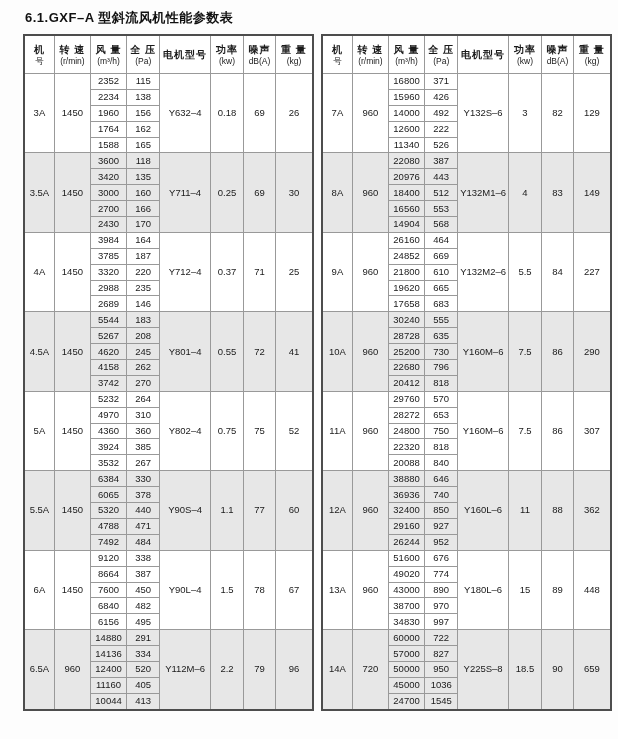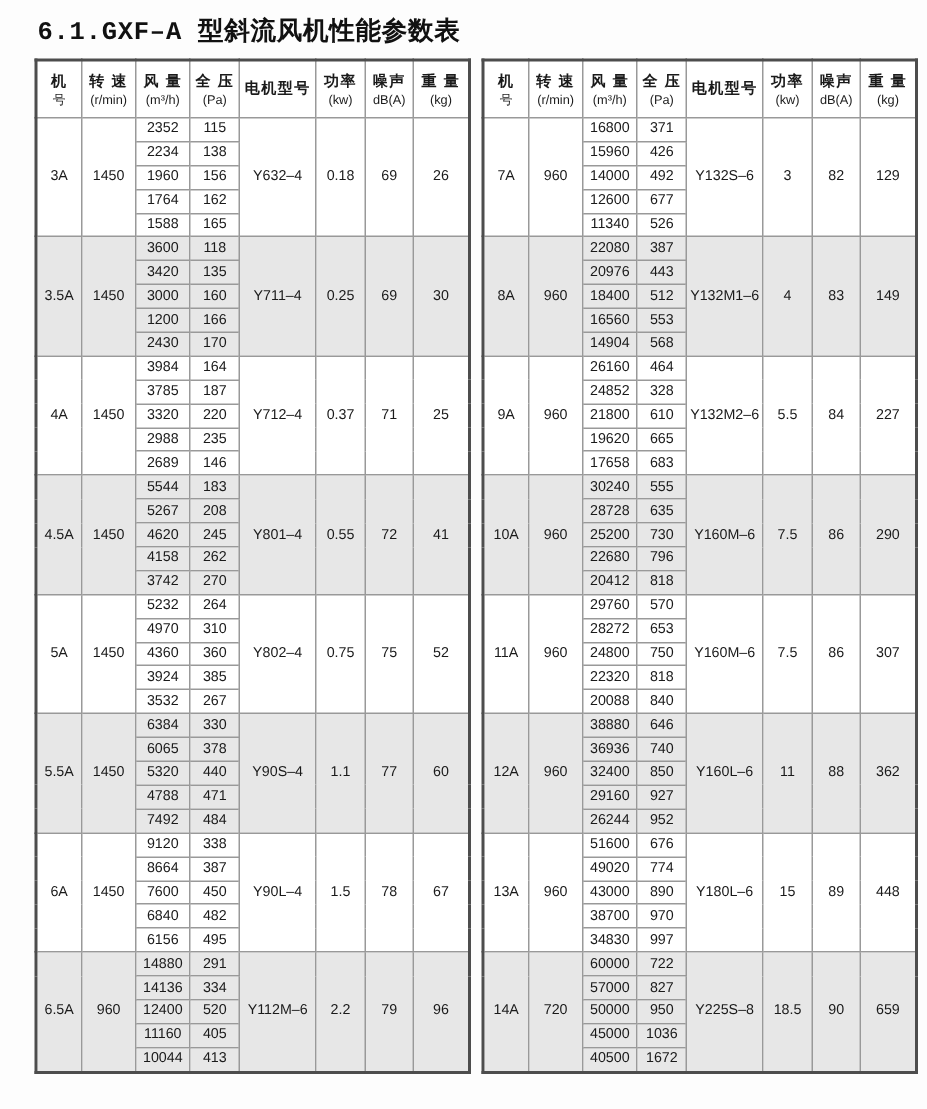--- a/index.html
+++ b/index.html
@@ -3,21 +3,21 @@
 <meta charset="utf-8">
 <style>
   html,body{margin:0;padding:0;}
   body{
     width:618px;height:739px;background:#fdfdfd;
     font-family:"Liberation Sans","DejaVu Sans",sans-serif;
     color:#1a1a1a;position:relative;overflow:hidden;
   }
   .page-title{
     margin:9px 0 7px 25px;
-    font-size:17px;font-weight:bold;letter-spacing:0.5px;color:#111;font-family:Liberation Mono, monospace;
+    font-size:13px;font-weight:bold;letter-spacing:0.5px;color:#111;
   }
   .tables-container{
     display:flex;gap:7px;margin:0 6px 0 23px;
   }
   table{
     border-collapse:collapse;table-layout:fixed;flex:1;
     border:2px solid var(--outer-border,#4d4d4d);
     background:#fff;
   }
   th,td{
@@ -113,21 +113,21 @@
         </tr>
         <tr class="shaded">
           <td>3420</td>
           <td>135</td>
         </tr>
         <tr class="shaded">
           <td>3000</td>
           <td>160</td>
         </tr>
         <tr class="shaded">
-          <td>1200</td>
+          <td>2700</td>
           <td>166</td>
         </tr>
         <tr class="shaded">
           <td>2430</td>
           <td>170</td>
         </tr>
         <tr>
           <td rowspan="5">4A</td>
           <td rowspan="5">1450</td>
           <td>3984</td>
@@ -335,21 +335,21 @@
         <tr>
           <td>15960</td>
           <td>426</td>
         </tr>
         <tr>
           <td>14000</td>
           <td>492</td>
         </tr>
         <tr>
           <td>12600</td>
-          <td>677</td>
+          <td>222</td>
         </tr>
         <tr>
           <td>11340</td>
           <td>526</td>
         </tr>
         <tr class="shaded">
           <td rowspan="5">8A</td>
           <td rowspan="5">960</td>
           <td>22080</td>
           <td>387</td>
@@ -379,21 +379,21 @@
           <td rowspan="5">960</td>
           <td>26160</td>
           <td>464</td>
           <td rowspan="5">Y132M2–6</td>
           <td rowspan="5">5.5</td>
           <td rowspan="5">84</td>
           <td rowspan="5">227</td>
         </tr>
         <tr>
           <td>24852</td>
-          <td>328</td>
+          <td>669</td>
         </tr>
         <tr>
           <td>21800</td>
           <td>610</td>
         </tr>
         <tr>
           <td>19620</td>
           <td>665</td>
         </tr>
         <tr>
@@ -520,18 +520,18 @@
         </tr>
         <tr class="shaded">
           <td>50000</td>
           <td>950</td>
         </tr>
         <tr class="shaded">
           <td>45000</td>
           <td>1036</td>
         </tr>
         <tr class="shaded">
-          <td>40500</td>
-          <td>1672</td>
+          <td>24700</td>
+          <td>1545</td>
         </tr>
       </tbody>
     </table>
   </div>
 
 </body></html>

